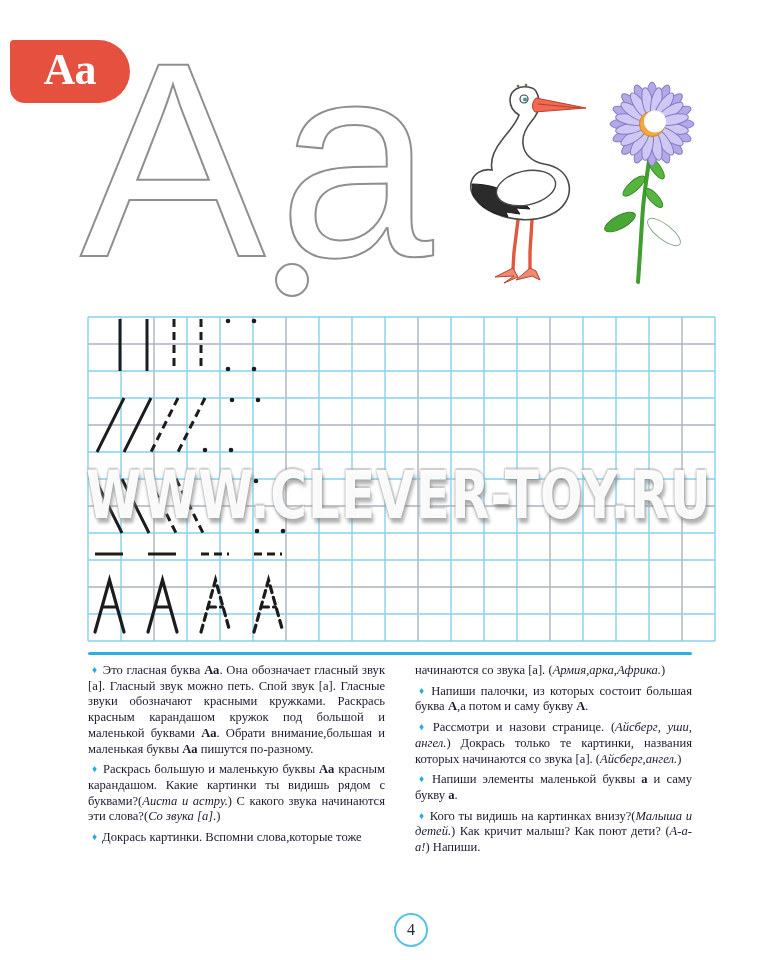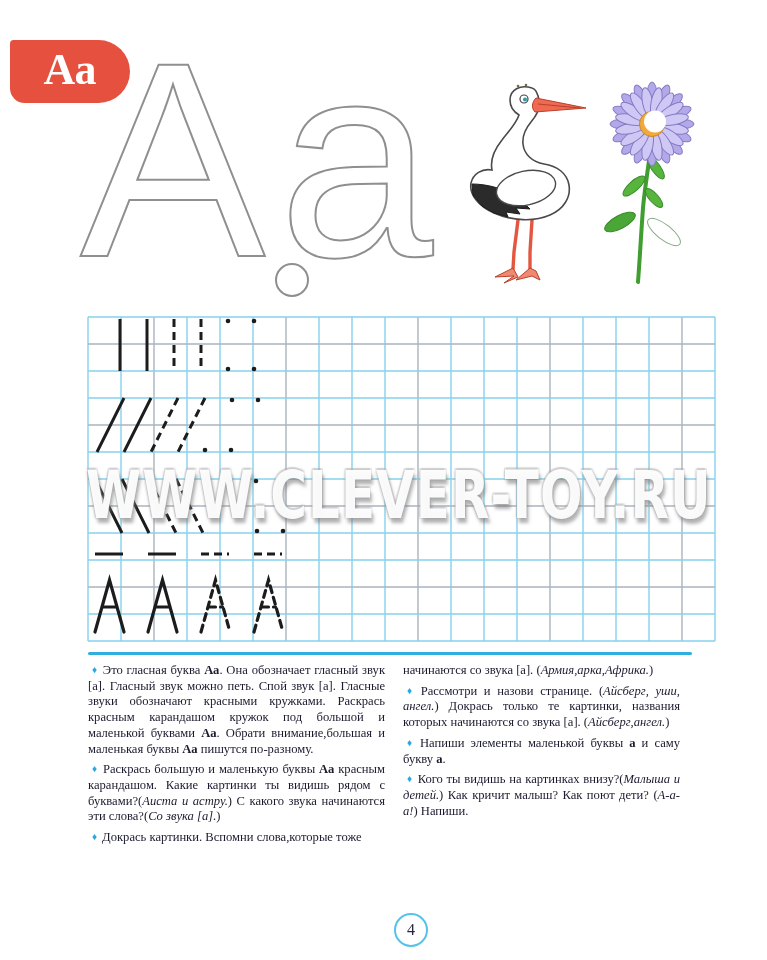--- a/index.html
+++ b/index.html
@@ -34,21 +34,21 @@
              text-shadow:2px 4px 3px rgba(120,120,120,.55),
                          -1px -1px 1px rgba(170,170,170,.4),
                           1px -1px 1px rgba(170,170,170,.3),
                          -1px  1px 2px rgba(150,150,150,.35);
              letter-spacing:1px;z-index:3;}
 
   .divider{position:absolute;left:88px;top:652px;width:604px;height:3px;
            background:var(--divider_blue,#2fafe0);border-radius:2px;}
 
   
-  .columns{position:absolute;left:88px;top:663px;width:604px;display:flex;gap:18px;
+  .columns{position:absolute;left:88px;top:663px;width:604px;display:flex;gap:30px;
            color:var(--text_navy,#1b1b2f);}
   .col{width:297px;font-size:12.6px;line-height:15.7px;text-align:justify;}
   .col.right{width:277px;font-family:Liberation Serif, serif;}
   .para{margin:0 0 5px 0;}
   .para b{font-weight:bold;}
   .para i{font-style:italic;}
   .bullet{color:var(--bullet_blue,#2aa9de);font-size:10px;margin:0 5px 0 4px;
           position:relative;top:-1px;}
 
   
@@ -221,20 +221,21 @@
   <div class="divider"></div>
 
   <div class="columns">
     <div class="col">
         <div class="para"><span class="bullet">♦</span><span>Это гласная буква </span><b>Аа</b><span>. Она обозначает гласный звук [а]. Гласный звук можно петь. Спой звук [а]. Гласные звуки обозначают красными кружками. Раскрась красным карандашом кружок под большой и маленькой буквами </span><b>Аа</b><span>. Обрати внимание,большая и маленькая буквы </span><b>Аа</b><span> пишутся по-разному.</span></div>
         <div class="para"><span class="bullet">♦</span><span>Раскрась большую и маленькую буквы </span><b>Аа</b><span> красным карандашом. Какие картинки ты видишь рядом  с буквами?(</span><i>Аиста и астру.</i><span>) С какого звука начинаются эти слова?(</span><i>Со звука [а].</i><span>)</span></div>
         <div class="para"><span class="bullet">♦</span><span>Докрась картинки. Вспомни слова,которые тоже</span></div>
       </div>
     <div class="col right">
         <div class="para"><span>начинаются со звука [а]. (</span><i>Армия,арка,Африка.</i><span>)</span></div>
+        <div class="para"><span class="bullet">♦</span><span>Напиши палочки, из которых состоит большая буква </span><b>А</b><span>,а потом  и саму букву </span><b>А</b><span>.</span></div>
         <div class="para"><span class="bullet">♦</span><span>Рассмотри и назови странице. (</span><i>Айсберг, уши, ангел.</i><span>) Докрась только те картинки, названия которых начинаются со звука [а]. (</span><i>Айсберг,ангел.</i><span>)</span></div>
         <div class="para"><span class="bullet">♦</span><span>Напиши элементы маленькой буквы </span><b>а</b><span> и саму букву </span><b>а</b><span>.</span></div>
         <div class="para"><span class="bullet">♦</span><span>Кого ты видишь на картинках внизу?(</span><i>Малыша и детей.</i><span>) Как кричит малыш? Как поют дети? (</span><i>А-а-а!</i><span>) Напиши.</span></div>
       </div>
   </div>
 
   <div class="pagenum">
     <span>4</span>
   </div>
 

